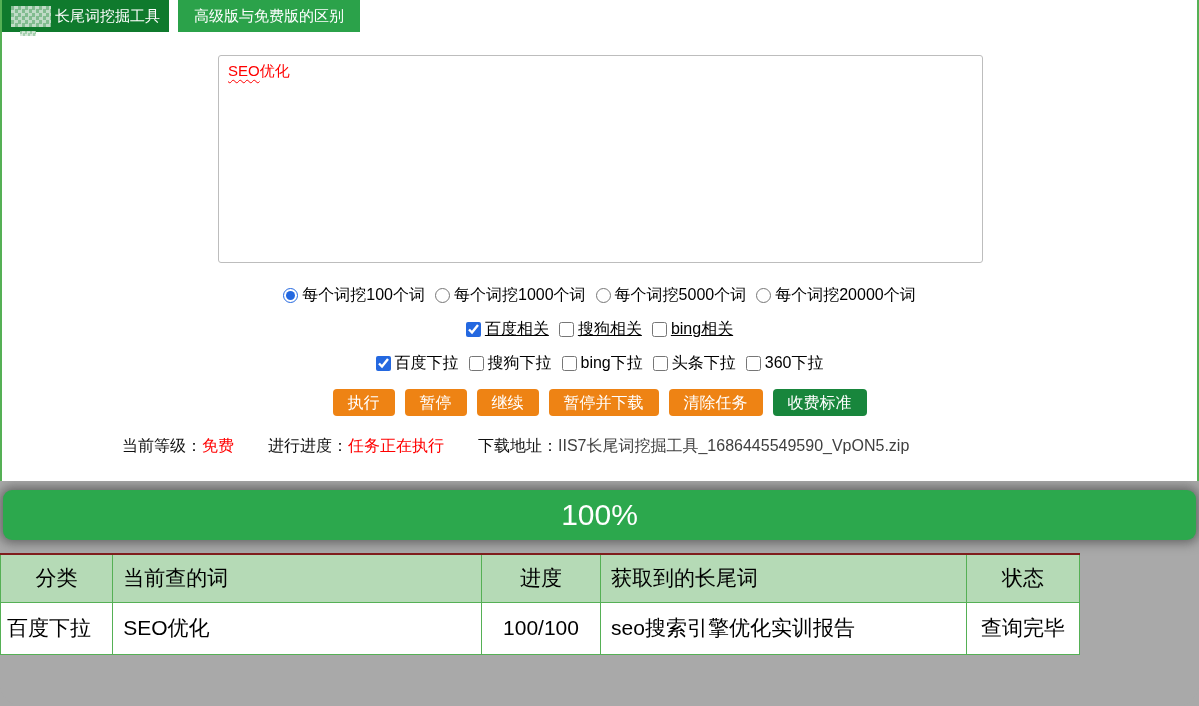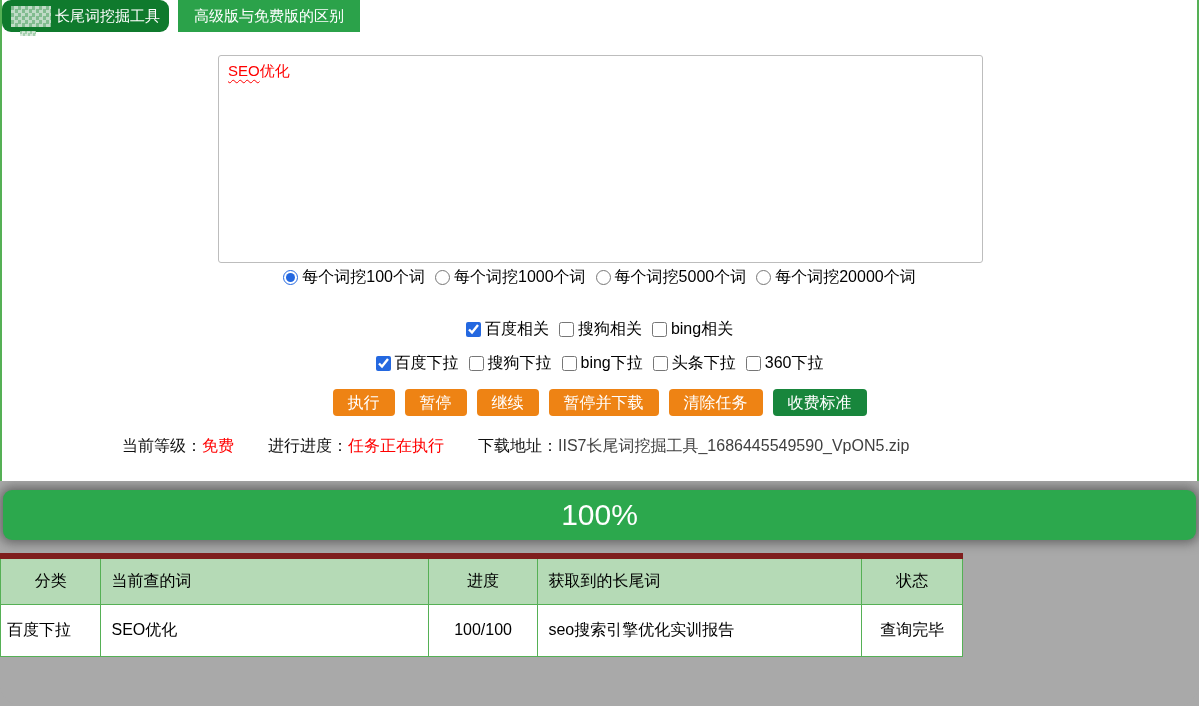--- a/index.html
+++ b/index.html
@@ -21,21 +21,21 @@
   }
 
   
   .tab-bar { height:32px; display:flex; align-items:stretch; background:#fff; }
   .tab {
     display:flex; align-items:center; color:#fff; font-size:15px;
     cursor:pointer; white-space:nowrap;
   }
   .tab-active {
     width:167px; background:#0f7a2d; position:relative;
-    justify-content:flex-end; padding-right:9px;border-radius:9px;
+    justify-content:flex-end; padding-right:9px;
   }
   .tab-secondary { margin-left:9px; background:#2ba24a; padding:0 16px; }
   .censor {
     position:absolute; left:9px; top:6px; width:40px; height:21px;
     background: repeating-conic-gradient(#d4e6d8 0% 25%, #8fc49b 0% 50%) 0 0 / 7px 7px;
     opacity:.9;
   }
   .censor::after {
     content:""; position:absolute; left:9px; top:25px; width:16px; height:5px;
     background: repeating-conic-gradient(#d4e6d8 0% 25%, #9bcba6 0% 50%) 0 0 / 5px 5px;
@@ -50,22 +50,22 @@
     font-size: 15px; color: #ff0000;
     background:#fff; cursor:text; overflow:hidden;
   }
   .kw-latin { text-decoration: underline wavy #ff0000 1px; text-underline-offset: 3px; }
 
   
   .opt-row {
     display:flex; justify-content:center; align-items:center;
     font-size:16px; color:#000; gap:10px;
   }
-  .row-radios { margin-top:4px; }
-  .row-checks1 { margin-top:31px; }
+  .row-radios { margin-top:22px; }
+  .row-checks1 { margin-top:13px;text-decoration:underline; }
   .row-checks2 { margin-top:13px; }
   .opt { display:inline-flex; align-items:center; gap:4px; cursor:pointer; }
   .opt input { width:15px; height:15px; accent-color:#2468e0; margin:0; cursor:pointer; }
 
   
   .btn-row { margin-top:15px; display:flex; justify-content:center; gap:10px; }
   .btn {
     border:none; color:#fff; font-size:16px; height:27px; padding:0 15px;
     border-radius:4px; cursor:pointer; font-family:"Liberation Sans",sans-serif;
     line-height:27px;
@@ -85,23 +85,23 @@
   .bottom { height:225px; background:#a9a9a9; padding-top:9px;border-radius:22px; }
   .progress-bar {
     margin:0 3px; height:50px; background:#2ca84d; border-radius:9px;
     display:flex; align-items:center; justify-content:center;
     color:#fff; font-size:30px;
     box-shadow: 0 0 11px 3px rgba(45,45,45,.55);
   }
 
   
   .results-table {
-    margin-top:13px; width:963px; border-collapse:collapse;
-    background:#fff; font-size:16px; color:#000;
-    border-top:6px solid #7f1d1d;
+    margin-top:13px; width:1080px; border-collapse:collapse;
+    background:#fff; font-size:21px; color:#000;
+    border-top:2px solid #7f1d1d;
   }
   .results-table th, .results-table td { border:1px solid #55b055; }
   .results-table thead th { background:#b5dab6; height:48px; font-weight:400; }
   .results-table td { height:52px; background:#fff; }
   .c0 { width:124px; } .c1 { width:413px; } .c2 { width:125px; }
   .c3 { width:411px; } .c4 { width:126px; }
   .ac { text-align:center; }
   .al { text-align:left; padding-left:10px;margin-top:45px; }
   .al-sm { text-align:left; padding-left:6px; }
 </style>

